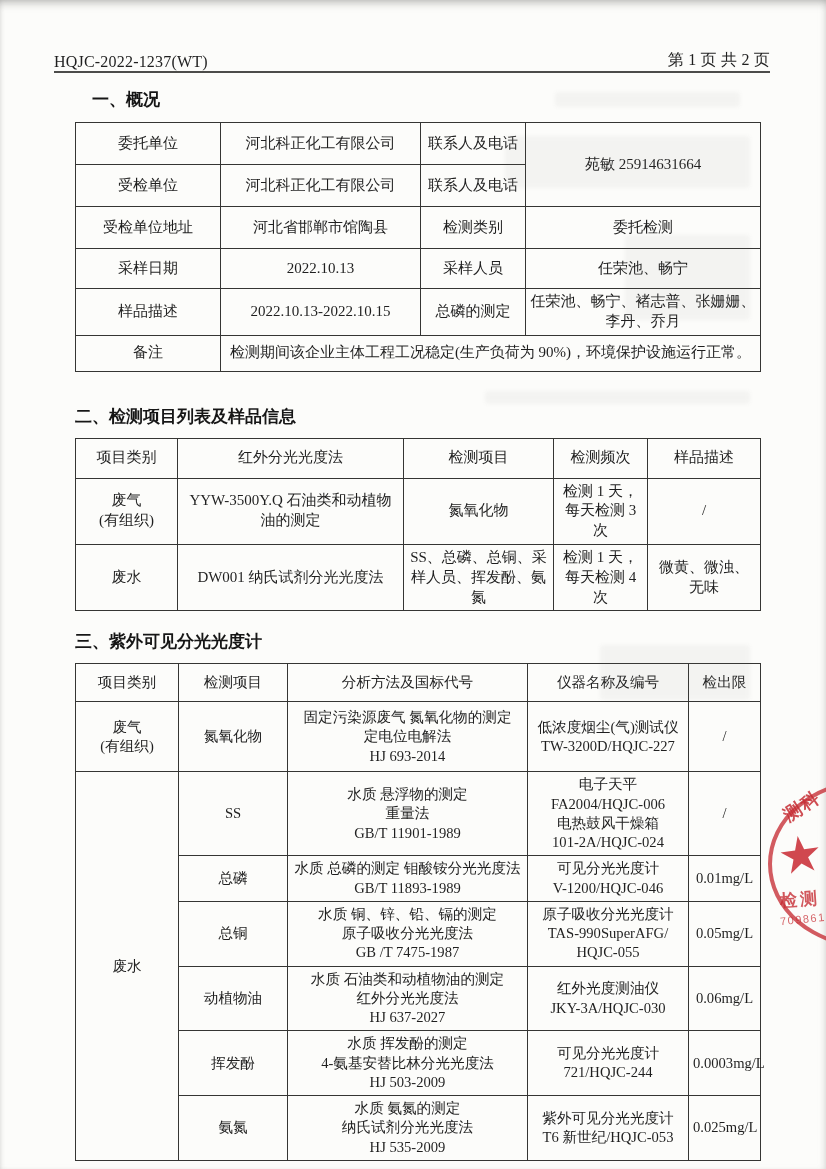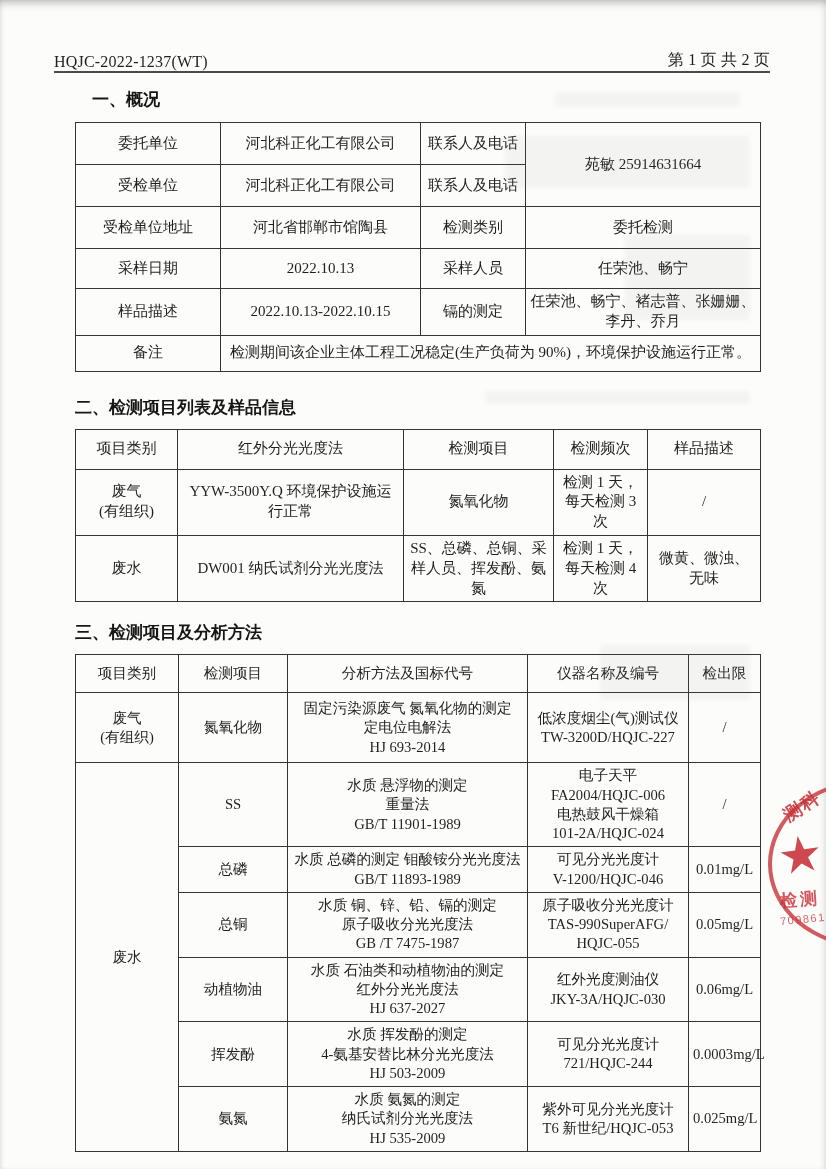--- a/index.html
+++ b/index.html
@@ -6,21 +6,21 @@
   .page{position:relative;width:826px;height:1169px;background:#fcfcfa;overflow:hidden;
         font-family:"Liberation Serif","DejaVu Serif",serif;color:#1f1f1f;
         box-shadow:inset 0 8px 10px -6px rgba(120,120,118,.55), inset -4px 0 8px -5px rgba(140,140,138,.4), inset 4px 0 6px -5px rgba(150,150,148,.35);}
   .doc-header{display:flex;justify-content:space-between;align-items:flex-end;
         margin:50px 56px 0 54px;padding-bottom:0;border-bottom:2px solid #4c4c4a;
         font-size:16px;letter-spacing:.2px;}
   .content{margin-left:75px;width:685px;}
   .sec{font-family:"Liberation Sans","DejaVu Sans",sans-serif;font-weight:bold;
        font-size:17px;color:#161616;margin:0;}
   .sec1{margin:15px 0 11px 17px;}
-  .sec2{margin:24px 0 10px 0;}
+  .sec2{margin:33px 0 10px 0;}
   .sec3{margin:19px 0 10px 0;}
   table{border-collapse:collapse;table-layout:fixed;width:685px;font-size:15px;}
   td,th{border:1.4px solid #353533;text-align:center;vertical-align:middle;
         padding:3px 4px;white-space:pre-line;line-height:1.32;font-weight:normal;}
   th{font-weight:normal;}
   .t3 td,.t3 th{font-size:14.6px;}
   tr.h42{height:42px;} tr.h40{height:40px;} tr.h46{height:46px;} tr.h36{height:36px;}
   tr.h54{height:54px;} tr.h38{height:38px;} tr.h70{height:70px;} tr.h84{height:84px;}
   tr.h44{height:44px;} tr.h64{height:64px;} tr.h58{height:58px;} tr.h62{height:62px;}
   tr.h52{height:52px;}
@@ -88,21 +88,21 @@
         </tr>
         <tr class="h40">
           <td>采样日期</td>
           <td>2022.10.13</td>
           <td>采样人员</td>
           <td>任荣池、畅宁</td>
         </tr>
         <tr class="h46">
           <td>样品描述</td>
           <td>2022.10.13-2022.10.15</td>
-          <td>镉的测定</td>
+          <td>总磷的测定</td>
           <td>任荣池、畅宁、褚志普、张姗姗、
 李丹、乔月</td>
         </tr>
         <tr class="h36">
           <td>备注</td>
           <td colspan="3">检测期间该企业主体工程工况稳定(生产负荷为 90%)，环境保护设施运行正常。</td>
         </tr>
       </tbody>
     </table>
 
@@ -120,38 +120,38 @@
         <tr class="h40">
           <th>项目类别</th>
           <th>红外分光光度法</th>
           <th>检测项目</th>
           <th>检测频次</th>
           <th>样品描述</th>
         </tr>
         <tr class="h54">
           <td>废气
 (有组织)</td>
-          <td>YYW-3500Y.Q 环境保护设施运行正常</td>
+          <td>YYW-3500Y.Q 石油类和动植物油的测定</td>
           <td>氮氧化物</td>
           <td>检测 1 天，
 每天检测 3 次</td>
           <td>/</td>
         </tr>
         <tr class="h46">
           <td>废水</td>
           <td>DW001 纳氏试剂分光光度法</td>
           <td>SS、总磷、总铜、采样人员、挥发酚、氨氮</td>
           <td>检测 1 天，
 每天检测 4 次</td>
           <td>微黄、微浊、无味</td>
         </tr>
       </tbody>
     </table>
 
-    <h2 class="sec sec3">三、检测项目及分析方法</h2>
+    <h2 class="sec sec3">三、紫外可见分光光度计</h2>
 
     <table class="t3">
       <colgroup>
           <col style="width:103px">
           <col style="width:109px">
           <col style="width:240px">
           <col style="width:161px">
           <col style="width:72px">
         </colgroup>
       <tbody>

